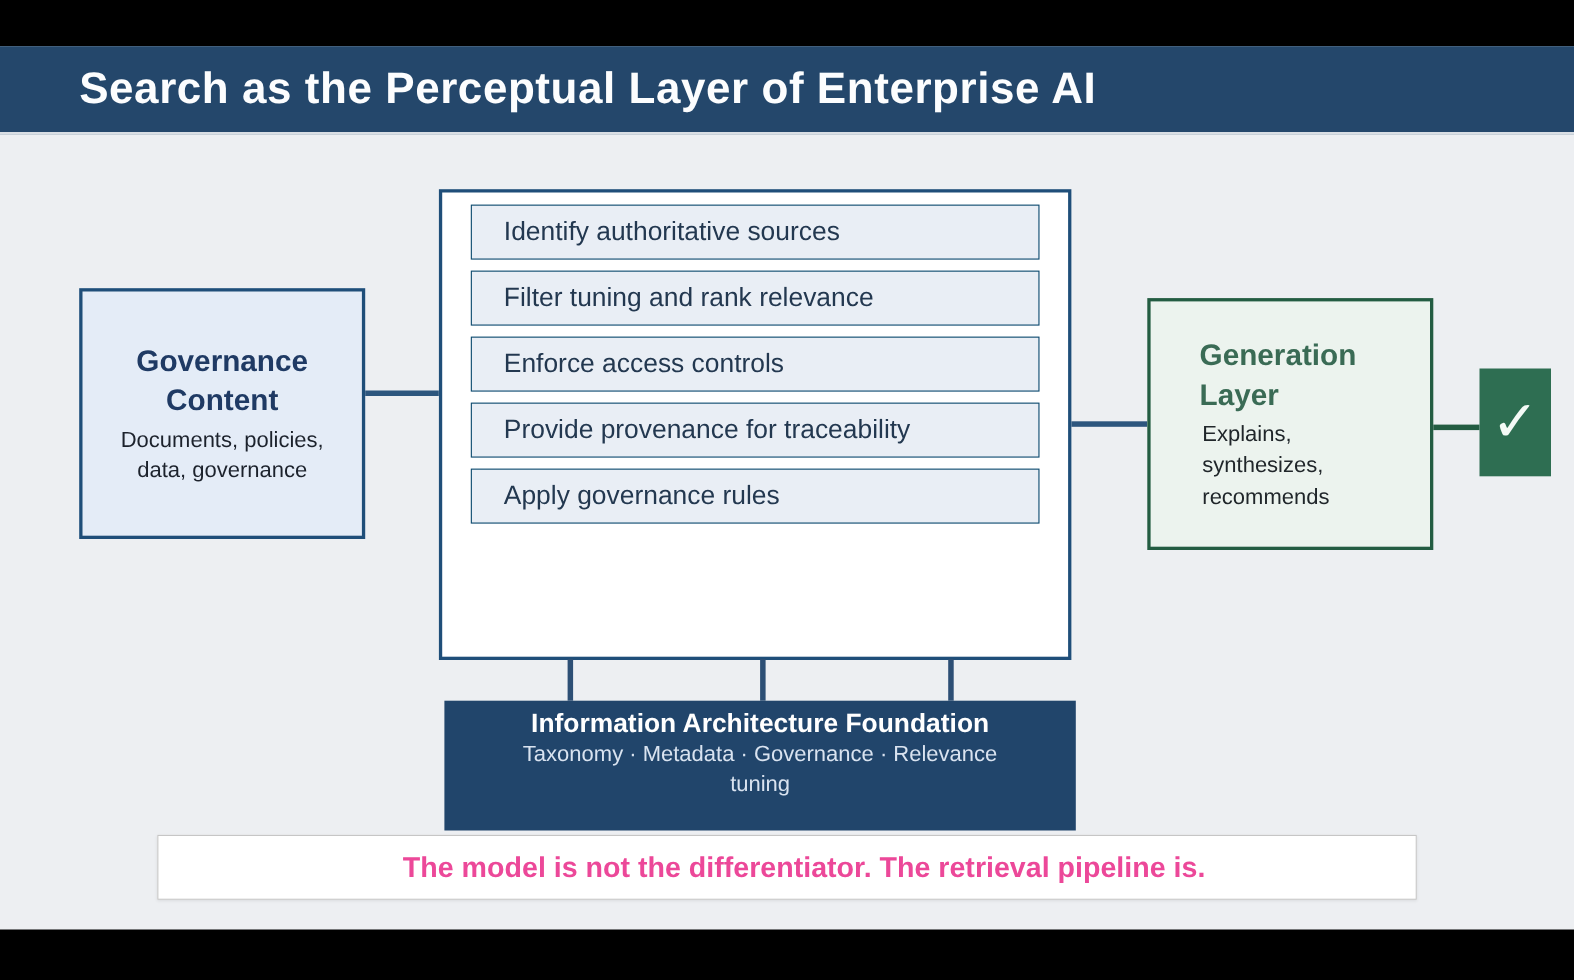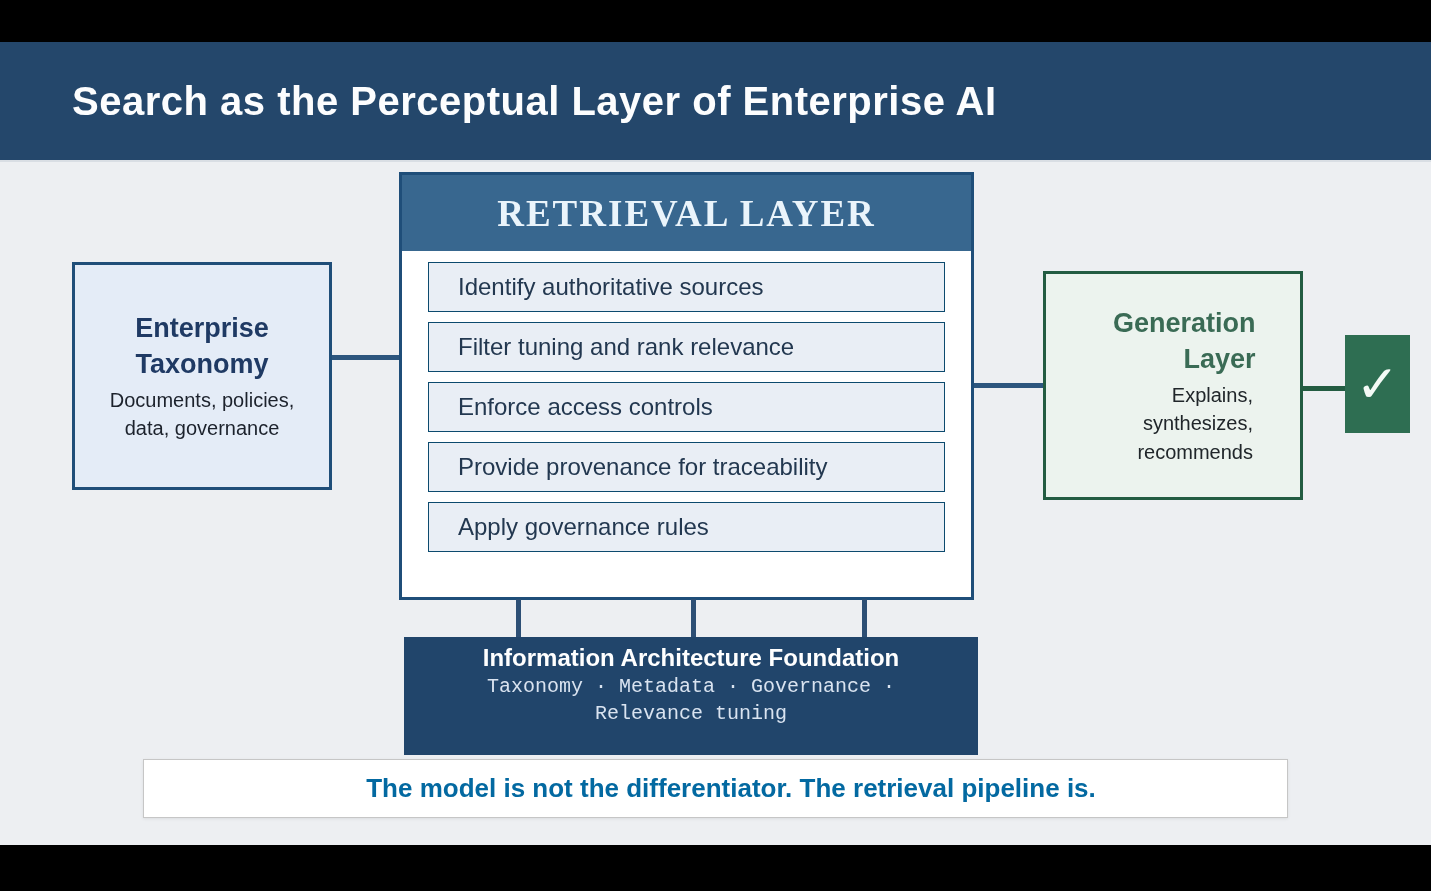--- a/index.html
+++ b/index.html
@@ -9,21 +9,21 @@
     width: 1431px; height: 891px;
     background: #edeff2;
     overflow: hidden;
     font-family: "Liberation Sans", sans-serif;
   }
   .letterbox { position: absolute; left: 0; width: 1431px; background: #000; }
   .letterbox.top { top: 0; height: 42px; }
   .letterbox.bottom { top: 845px; height: 46px; }
 
   .title-bar {
-    position: absolute; left: 0; top: 42px; width: 1431px; height: 120px;
+    position: absolute; left: 0; top: 42px; width: 1431px; height: 80px;
     background: #24476b;
     display: flex; align-items: center;
     padding-left: 72px;
     border-bottom: 2px solid #d9dee4;
   }
   .title-bar h1 {
     color: #fcfdfe; font-size: 40px; font-weight: bold; letter-spacing: 0.5px;
   }
 
   
@@ -62,21 +62,21 @@
     display: flex; align-items: center;
     padding-left: 29px;
     color: #233850; font-size: 24px;
   }
 
   
   .generation-box {
     position: absolute; left: 1043px; top: 271px; width: 260px; height: 229px;
     background: #ecf3ee; border: 3px solid #235c42;
     display: flex; flex-direction: column; align-items: center; justify-content: center;
-    text-align: right;
+    text-align: left;
   }
   .generation-box .box-title {
     color: #3a6b55; font-size: 27px; font-weight: bold; line-height: 1.35;
     max-width: 165px;
   }
   .generation-box .box-subtitle {
     color: #20262a; font-size: 20px; line-height: 1.42; margin-top: 3px;
     max-width: 160px;
   }
 
@@ -103,56 +103,53 @@
   .foundation-box {
     position: absolute; left: 404px; top: 637px; width: 574px; height: 118px;
     background: #21456b;
     text-align: center; padding-top: 7px;
   }
   .foundation-box .f-title {
     color: #ffffff; font-size: 24px; font-weight: bold;
   }
   .foundation-box .f-subtitle {
     color: #d9e3f0; font-size: 20px; line-height: 1.35;
-    max-width: 470px; margin: 1px auto 0 auto; font-family: Liberation Mono, monospace;
+    max-width: 470px; margin: 1px auto 0 auto;
   }
 
   
   .callout {
     position: absolute; left: 143px; top: 759px; width: 1145px; height: 59px;
     background: #ffffff; border: 1px solid #c6c6c6;
     box-shadow: 0 1px 3px rgba(0,0,0,0.08);
     display: flex; align-items: center; justify-content: center;
   }
   .callout .callout-text {
-    color: #0369a1; font-size: 26px; font-weight: bold; margin-left: 31px;
+    color: #ec4899; font-size: 26px; font-weight: bold; margin-left: 31px;
   }
 </style>
 </head>
 <body>
 
 <div class="frame">
 
   <div class="letterbox top"></div>
 
   <div class="title-bar">
     <h1>Search as the Perceptual Layer of Enterprise AI</h1>
   </div>
 
   <div class="enterprise-box">
-    <div class="box-title">Enterprise Taxonomy</div>
+    <div class="box-title">Governance Content</div>
     <div class="box-subtitle">Documents, policies, data, governance</div>
   </div>
 
   <div class="conn conn-left"></div>
 
   <div class="retrieval-box">
-    <div class="retrieval-header">
-      <span class="header-text">RETRIEVAL LAYER</span>
-    </div>
     <div class="retrieval-items">
       <div class="retrieval-item">Identify authoritative sources</div>
       <div class="retrieval-item">Filter tuning and rank relevance</div>
       <div class="retrieval-item">Enforce access controls</div>
       <div class="retrieval-item">Provide provenance for traceability</div>
       <div class="retrieval-item">Apply governance rules</div>
     </div>
   </div>
 
   <div class="conn conn-right"></div>

